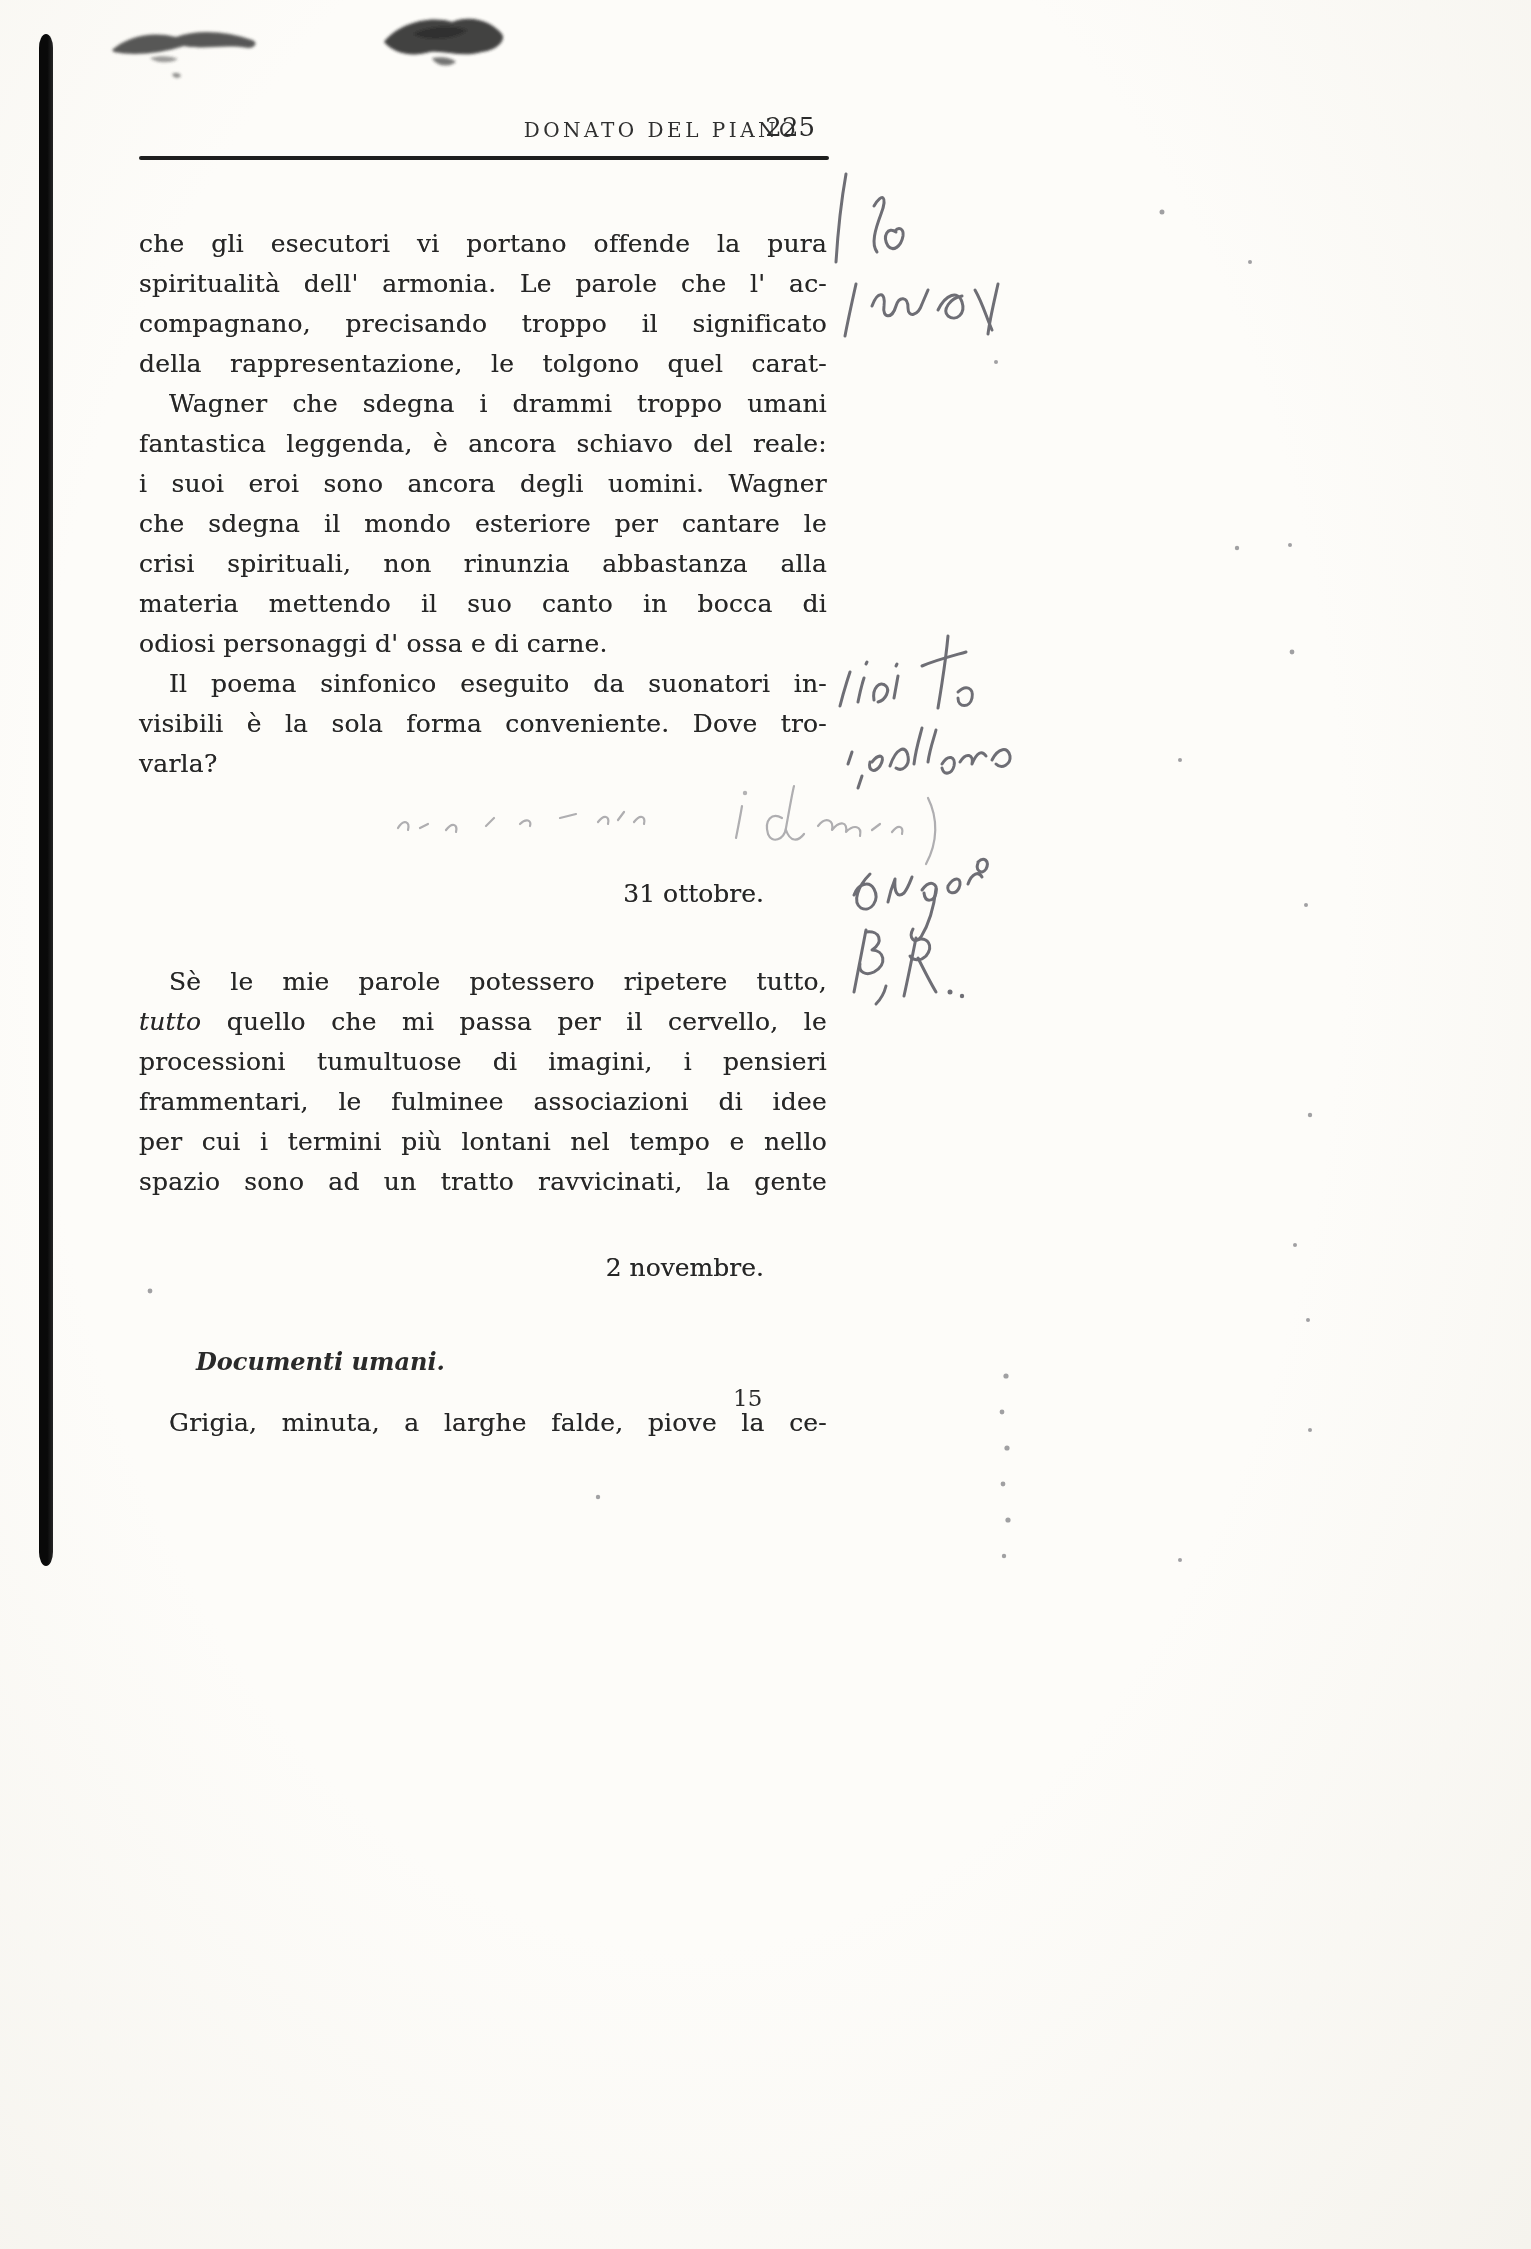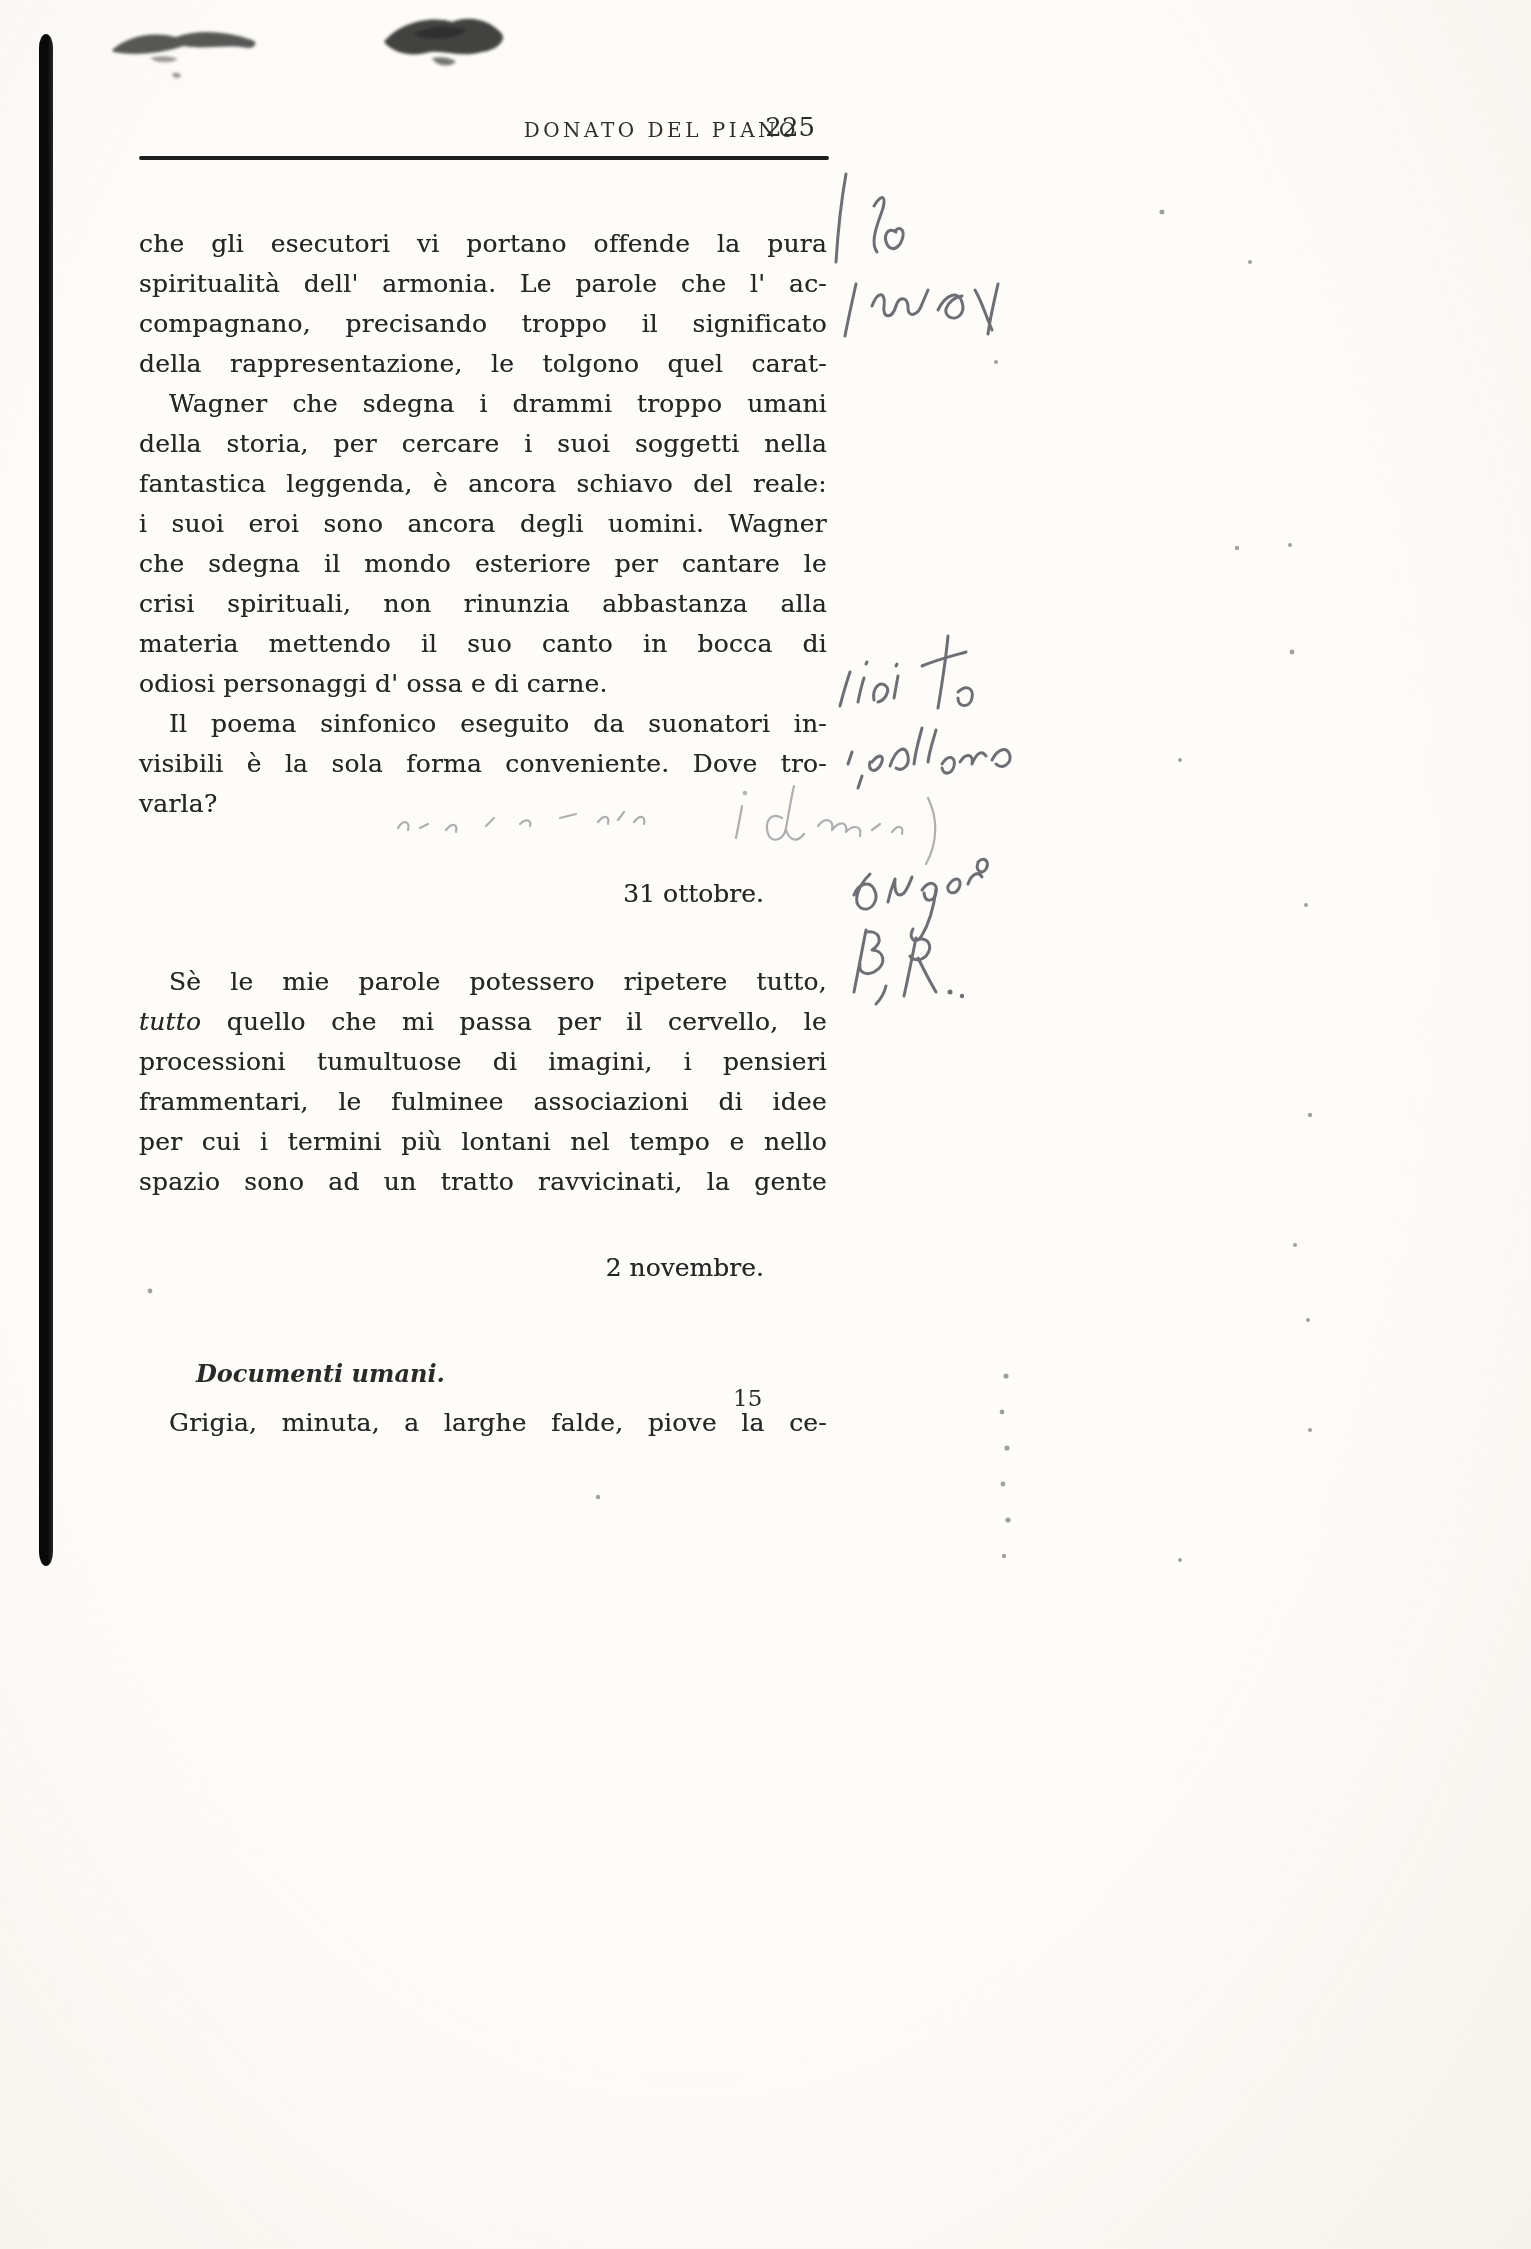--- a/index.html
+++ b/index.html
@@ -40,21 +40,21 @@
   .it { font-style:italic; }
 
   .date-line {
     position:absolute; left:128px; width:688px;
     text-align:right; padding-right:52px;
     font-size:25px; line-height:40px; color:#262626;
     text-shadow:0 0 .3px rgba(30,30,30,.55);
   }
   .footer-series {
     position:absolute; left:196px; top:1342px;
-    font-size:24px; line-height:40px; font-style:italic; font-weight:bold; color:#2a2a2a;margin-top:12px;
+    font-size:24px; line-height:40px; font-style:italic; font-weight:bold; color:#2a2a2a;
   }
   .footer-signature {
     position:absolute; left:733px; top:1344px;
     font-size:23px; line-height:40px; color:#2a2a2a;margin-top:34px;
   }
   .overlay { position:absolute; inset:0; pointer-events:none; }
 </style>
 </head>
 <body>
 
@@ -67,21 +67,20 @@
     <div class="page-number">225</div>
   </div>
   <div class="header-rule"></div>
 
   <div class="textcol" style="top:187px">
       <div class="tline"><span>che gli esecutori vi portano offende la pura</span></div>
       <div class="tline"><span>spiritualità dell' armonia. Le parole che l' ac-</span></div>
       <div class="tline"><span>compagnano, precisando troppo il significato</span></div>
       <div class="tline"><span>della rappresentazione, le tolgono quel carat-</span></div>
       <div class="tline indent"><span>Wagner che sdegna i drammi troppo umani</span></div>
-      <div class="tline"><span>della storia, per cercare i suoi soggetti nella</span></div>
       <div class="tline"><span>fantastica leggenda, è ancora schiavo del reale:</span></div>
       <div class="tline"><span>i suoi eroi sono ancora degli uomini. Wagner</span></div>
       <div class="tline"><span>che sdegna il mondo esteriore per cantare le</span></div>
       <div class="tline"><span>crisi spirituali, non rinunzia abbastanza alla</span></div>
       <div class="tline"><span>materia mettendo il suo canto in bocca di</span></div>
       <div class="tline tlast"><span>odiosi personaggi d' ossa e di carne.</span></div>
       <div class="tline indent"><span>Il poema sinfonico eseguito da suonatori in-</span></div>
       <div class="tline"><span>visibili è la sola forma conveniente. Dove tro-</span></div>
       <div class="tline tlast"><span>varla?</span></div>
     </div>

